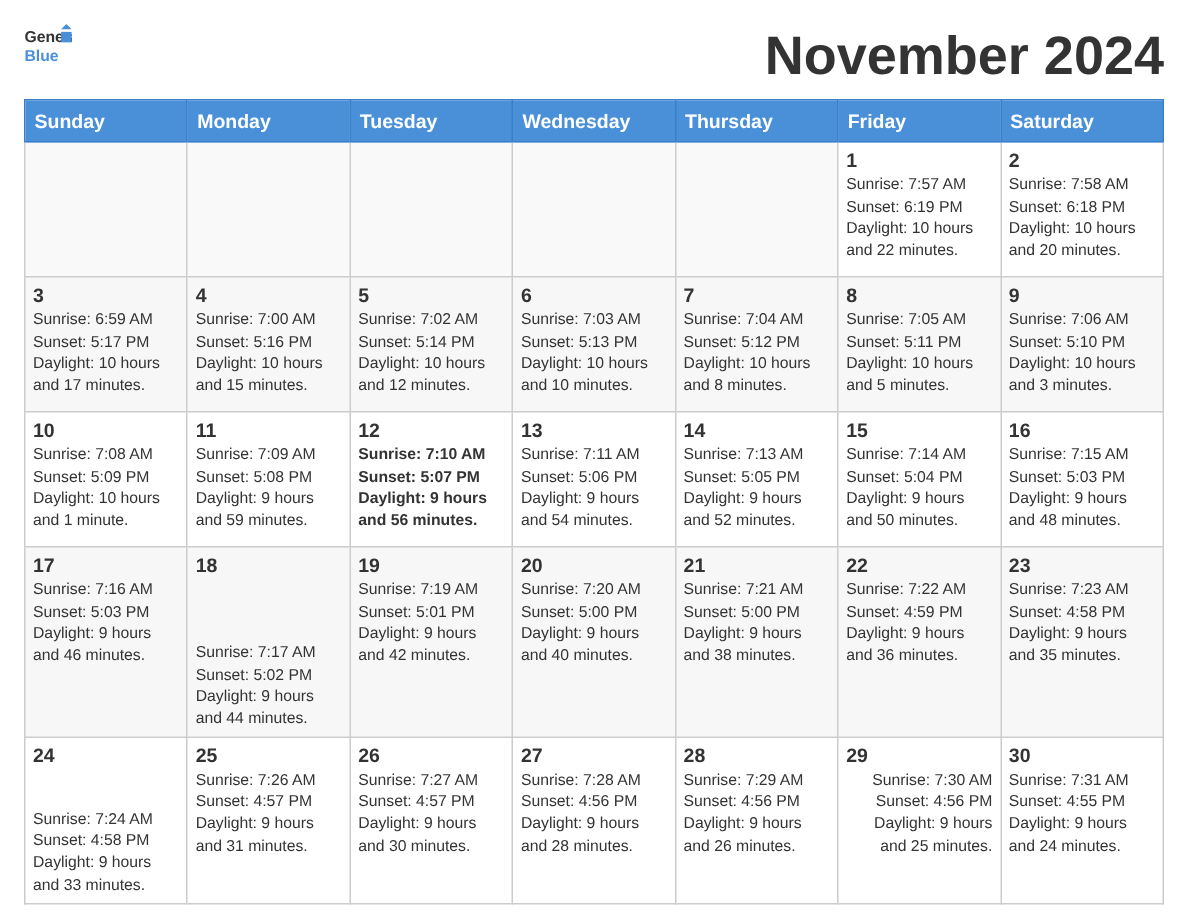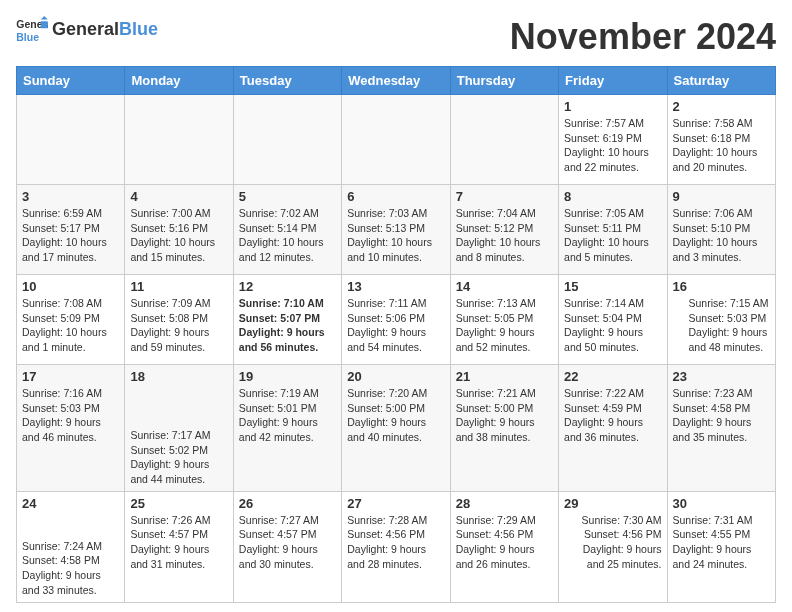--- a/index.html
+++ b/index.html
@@ -90,25 +90,20 @@
 <body>
 
 <div class="header">
   <div class="logo">
     <svg class="logo-icon" viewBox="0 0 36 32" xmlns="http://www.w3.org/2000/svg">
       <text x="0" y="14" font-size="12" font-weight="bold" fill="#333">General</text>
       <text x="0" y="28" font-size="12" font-weight="bold" fill="#4a90d9">Blue</text>
       <polygon points="28,4 36,4 32,0" fill="#4a90d9"></polygon>
       <polygon points="28,6 36,6 36,14 28,14" fill="#4a90d9"></polygon>
     </svg>
-    <div>
-      <div class="logo-text">
-        <span class="logo-general">General</span><span class="logo-blue">Blue</span>
-      </div>
-    </div>
   </div>
   <div class="title-block">
     <div class="month-title">November 2024</div>
   </div>
 </div>
 
 <table>
   <thead>
     <tr>
     <th>Sunday</th>
@@ -216,21 +211,21 @@
 Daylight: 9 hours and 52 minutes.</div>
         </td>
         <td>
           <span class="day-number">15</span>
           <div class="day-info" style="white-space: pre-line;">Sunrise: 7:14 AM
 Sunset: 5:04 PM
 Daylight: 9 hours and 50 minutes.</div>
         </td>
         <td>
           <span class="day-number">16</span>
-          <div class="day-info" style="white-space: pre-line; margin-left: 16px;">Sunrise: 7:15 AM
+          <div class="day-info" style="white-space: pre-line;">Sunrise: 7:15 AM
 Sunset: 5:03 PM
 Daylight: 9 hours and 48 minutes.</div>
         </td>
       </tr>
       <tr>
         <td>
           <span class="day-number">17</span>
           <div class="day-info" style="white-space: pre-line;">Sunrise: 7:16 AM
 Sunset: 5:03 PM
 Daylight: 9 hours and 46 minutes.</div>

